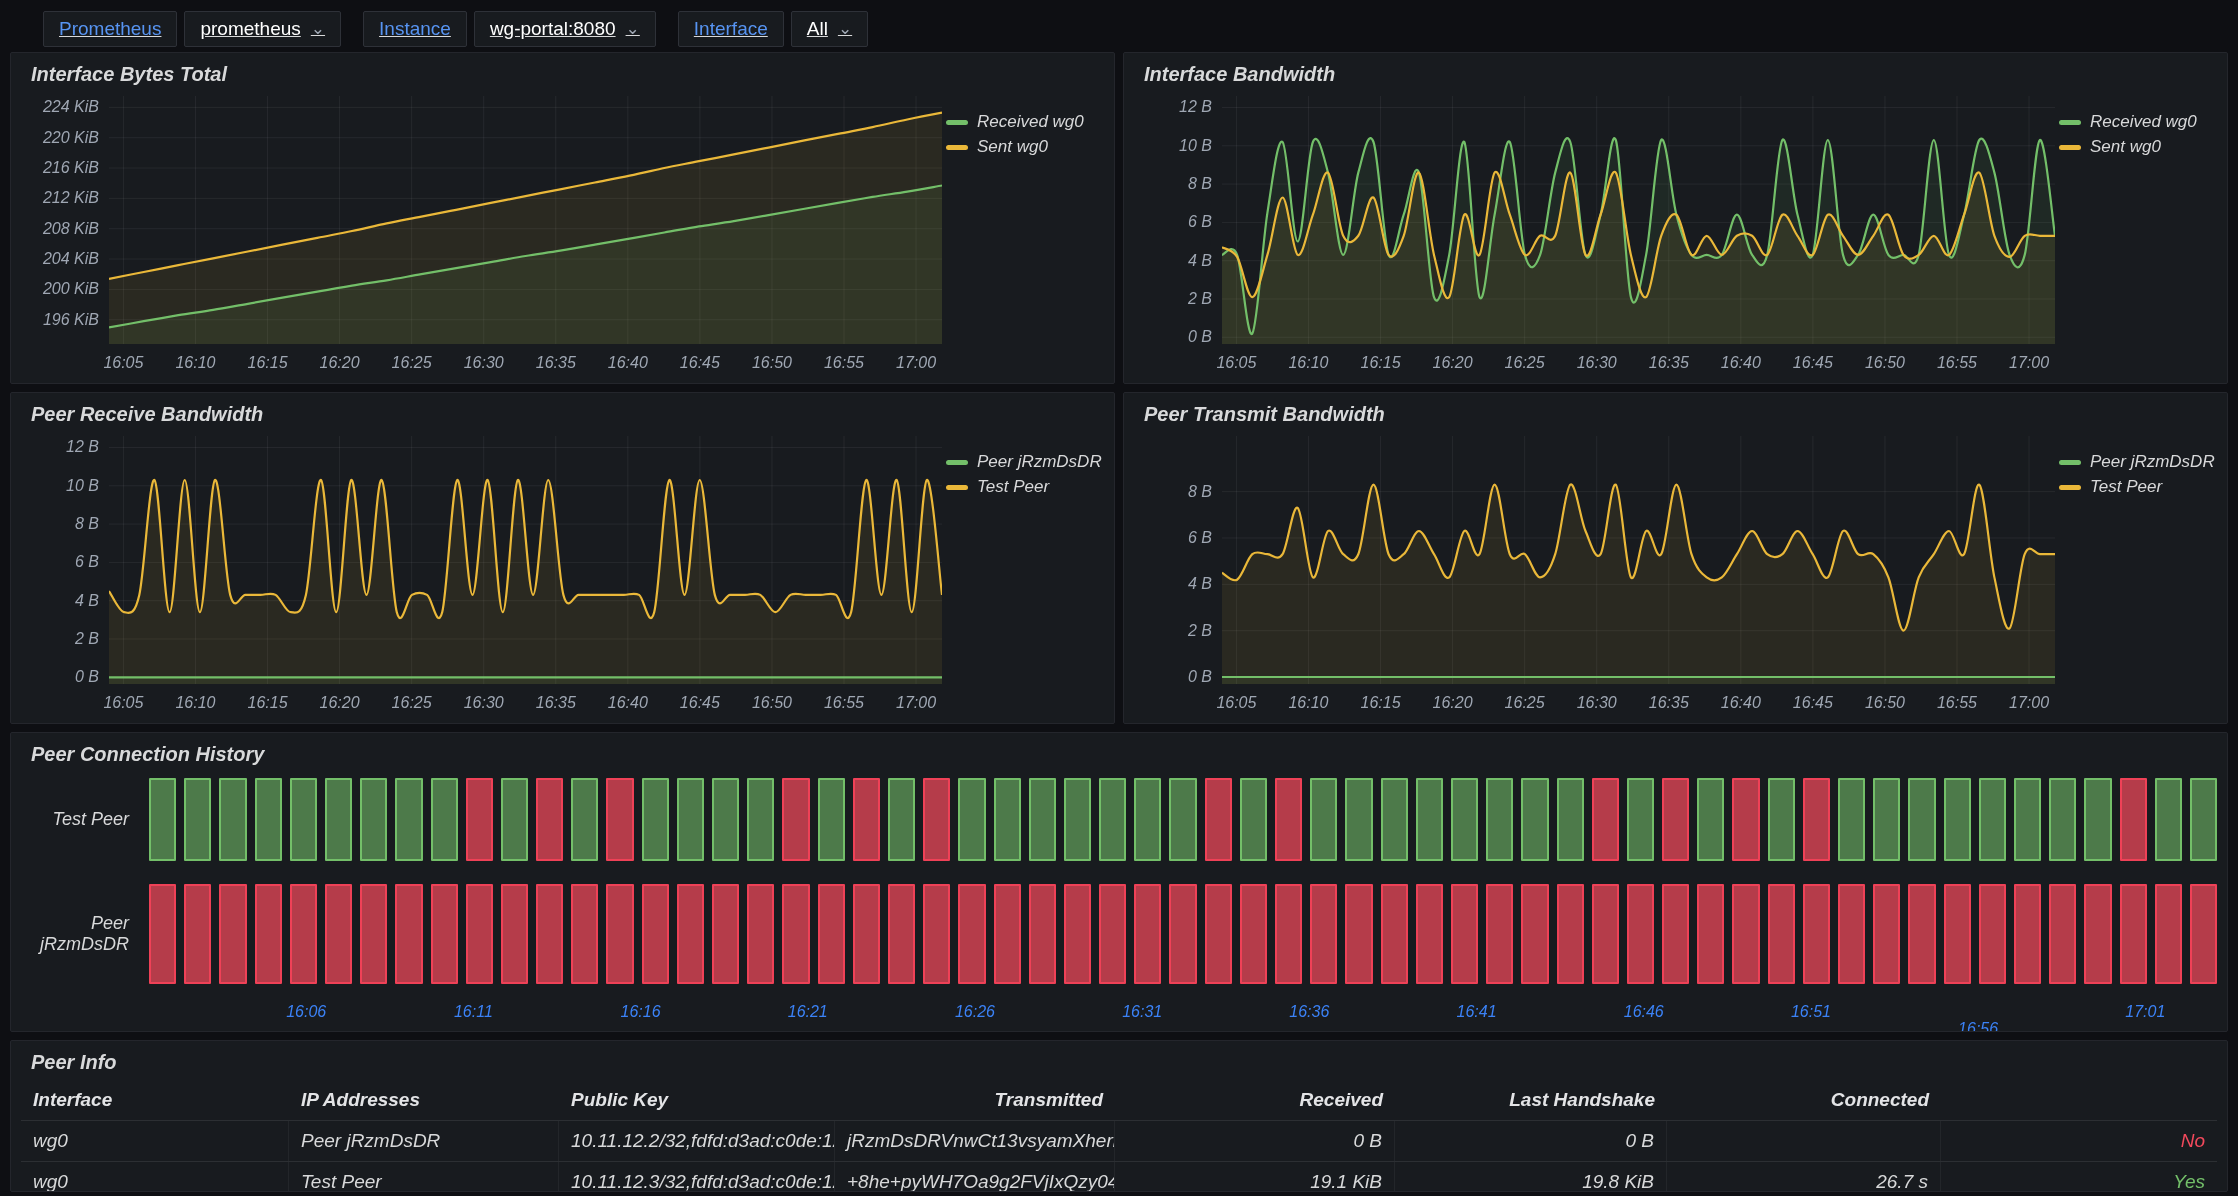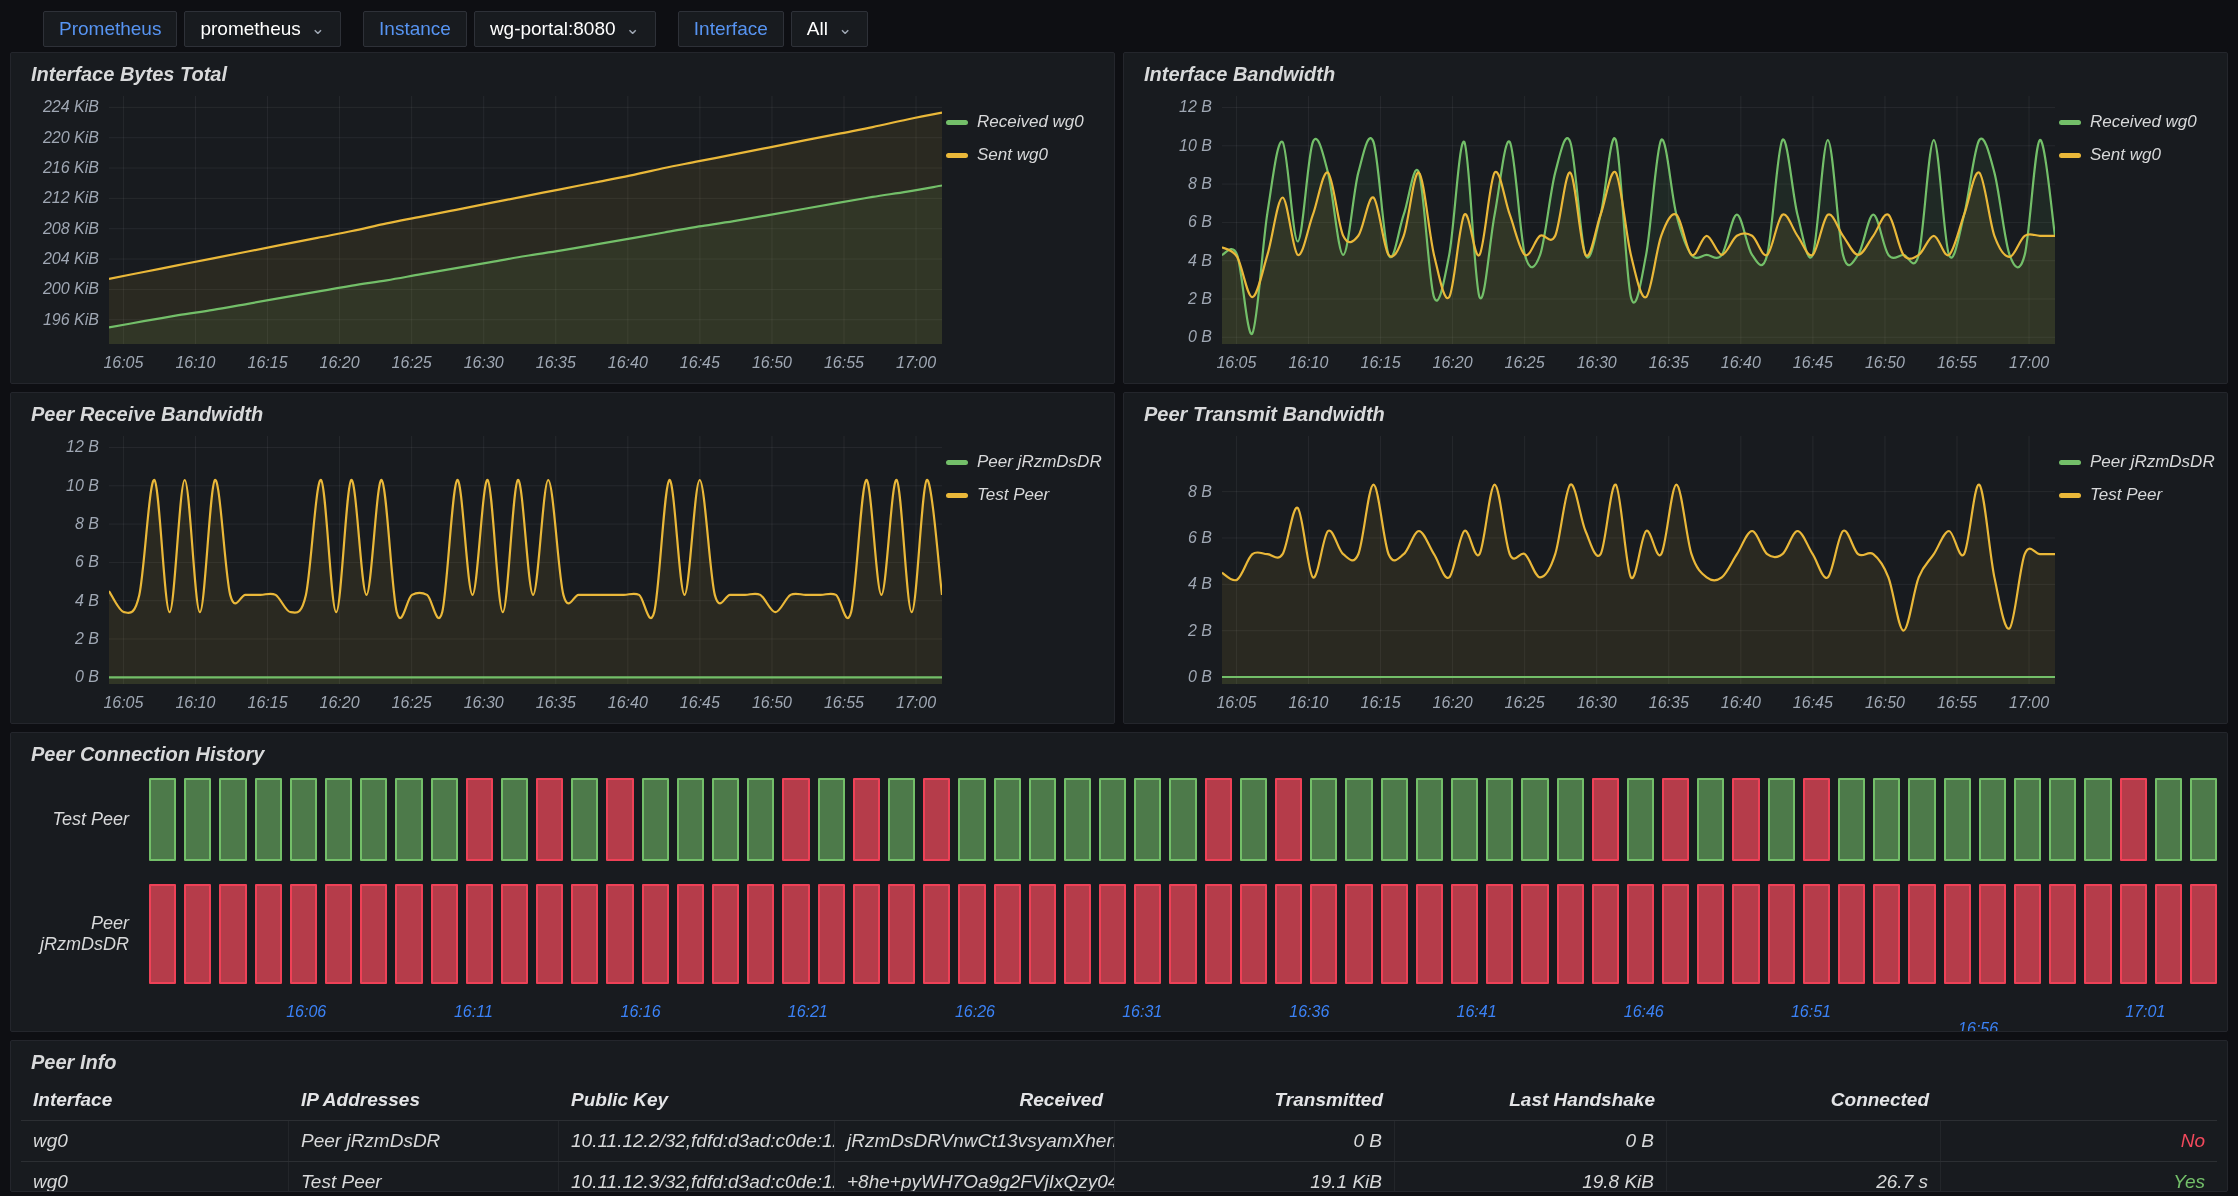--- a/index.html
+++ b/index.html
@@ -5,21 +5,21 @@
   * { box-sizing: border-box; }
   html,body { margin:0; padding:0; }
   body {
     width:2238px; height:1196px;
     background:#0e0f13;
     font-family:"Liberation Sans", sans-serif;
     color:#d8d9da;
     overflow:hidden;
   }
   
-  .topbar { display:flex; gap:22px; padding:11px 12px 5px 43px; align-items:center; }
+  .topbar { display:flex; gap:22px; padding:11px 12px 5px 43px; align-items:center;text-decoration:underline; }
   .var-group { display:flex; gap:7px; }
   .var-label, .var-value {
     background:#181b1f; border:1px solid #2e3138; border-radius:2px;
     padding:6px 15px; font-size:19px; line-height:22px; white-space:nowrap;
   }
   .var-label { color:#5794f2; font-weight:500; }
   .var-value { color:#ffffff; display:flex; align-items:center; gap:10px; cursor:pointer; }
   .chev { color:#9fa7b3; font-size:17px; line-height:10px; }
   
   .dash { padding:0 10px 10px 10px; display:grid; grid-template-columns:1fr 1fr; gap:8px; }
@@ -27,21 +27,21 @@
     background:#181b1f; border:1px solid #24262c; border-radius:2px;
     padding:6px 10px 4px 10px; overflow:hidden;font-style:italic;
   }
   .panel-title { font-size:20px; font-weight:700; color:#d8d9da; padding:4px 0 2px 10px; cursor:pointer; }
   .ts-panel { height:332px; }
   .full { grid-column:1 / -1; }
   .sh-panel { height:300px; }
   .tbl-panel { height:152px; }
   .chart-body { display:flex; height:calc(100% - 32px); }
   svg.chart { flex:1 1 auto; height:100%; }
-  .legend { width:158px; padding-top:24px; display:flex; flex-direction:column; gap:13px; font-size:17px; color:#d8d9da; }
+  .legend { width:158px; padding-top:24px; display:flex; flex-direction:column; gap:5px; font-size:17px; color:#d8d9da; }
   .legend-item { display:flex; align-items:center; gap:9px; cursor:pointer; white-space:nowrap; }
   .legend-dash { width:22px; height:5px; border-radius:3px; flex:0 0 auto; }
   
   .sh-body { display:flex; flex-direction:column; height:calc(100% - 32px); }
   .sh-row { flex:1 1 auto; display:flex; align-items:center; min-height:0; }
   .sh-label { width:128px; flex:0 0 128px; text-align:right; padding-right:20px; font-size:18px; color:#d8d9da; }
   .sh-bars { flex:1 1 auto; height:80%; display:flex; gap:8px; }
   .sh-bar { flex:1 1 0; border-radius:1px; border:2px solid; }
   .sh-bar.G { background:rgba(115,191,105,0.58); border-color:#73bf69; }
   .sh-bar.R { background:rgba(242,73,92,0.72); border-color:#ef4157; }
@@ -502,22 +502,22 @@
       </div>
   </div>
 
   <div class="panel full tbl-panel">
     <div class="panel-title">Peer Info</div>
     <div class="tbl">
       <div class="tbl-grid tbl-head" id="tbl-head">
           <div class="tbl-cell">Interface</div>
           <div class="tbl-cell">IP Addresses</div>
           <div class="tbl-cell">Public Key</div>
+          <div class="tbl-cell num">Transmitted</div>
           <div class="tbl-cell num">Received</div>
-          <div class="tbl-cell num">Transmitted</div>
           <div class="tbl-cell num">Last Handshake</div>
           <div class="tbl-cell num">Connected</div>
         </div>
       <div id="tbl-rows">
           <div class="tbl-grid tbl-row">
             <div class="tbl-cell">wg0</div>
             <div class="tbl-cell">Peer jRzmDsDR</div>
             <div class="tbl-cell">10.11.12.2/32,fdfd:d3ad:c0de:1234::1/128</div>
             <div class="tbl-cell">jRzmDsDRVnwCt13vsyamXherk9L9RhR</div>
             <div class="tbl-cell num">0 B</div>

